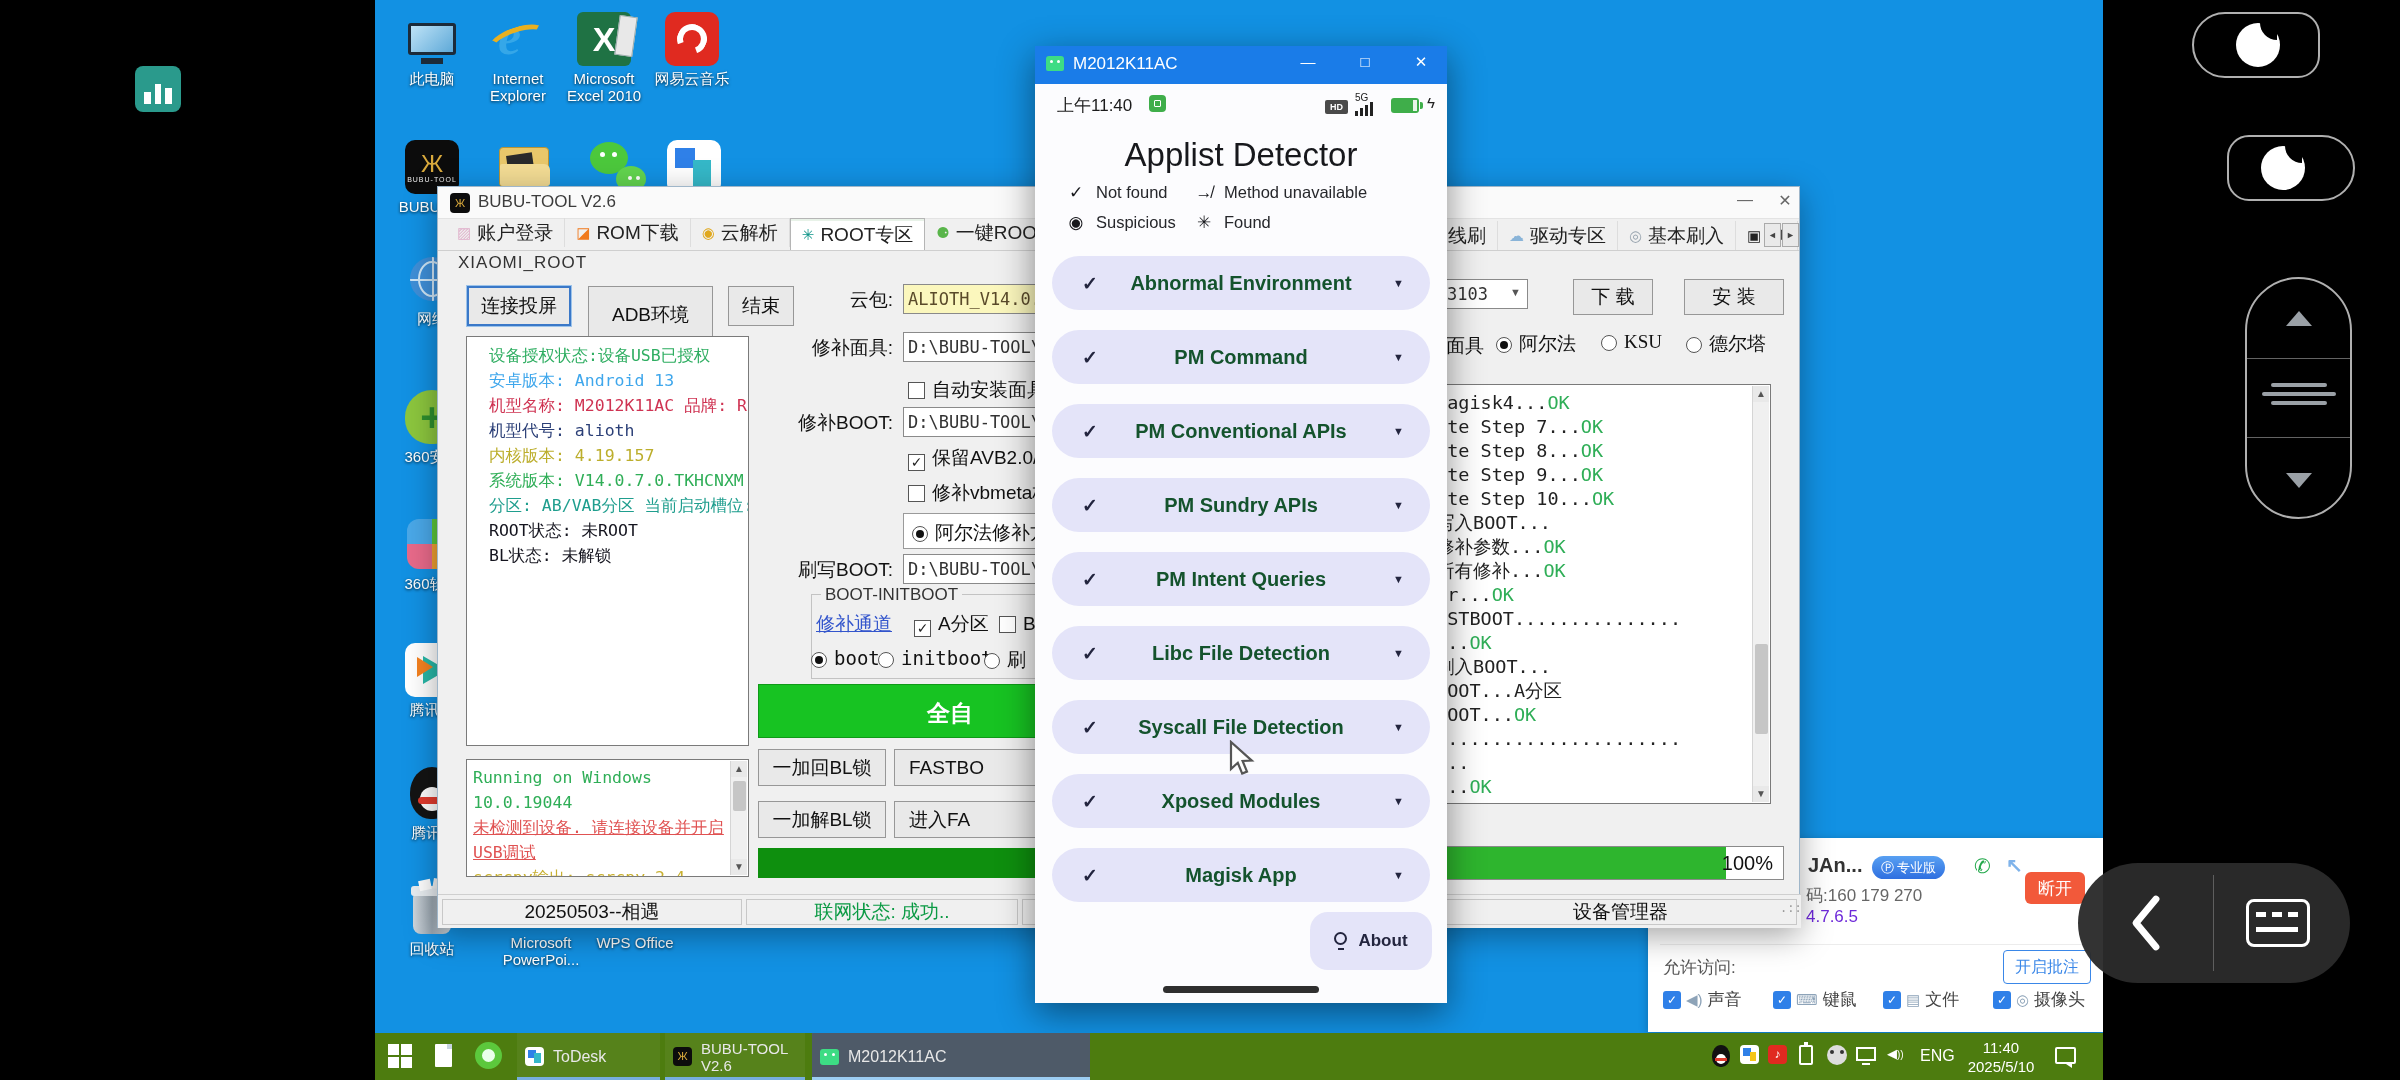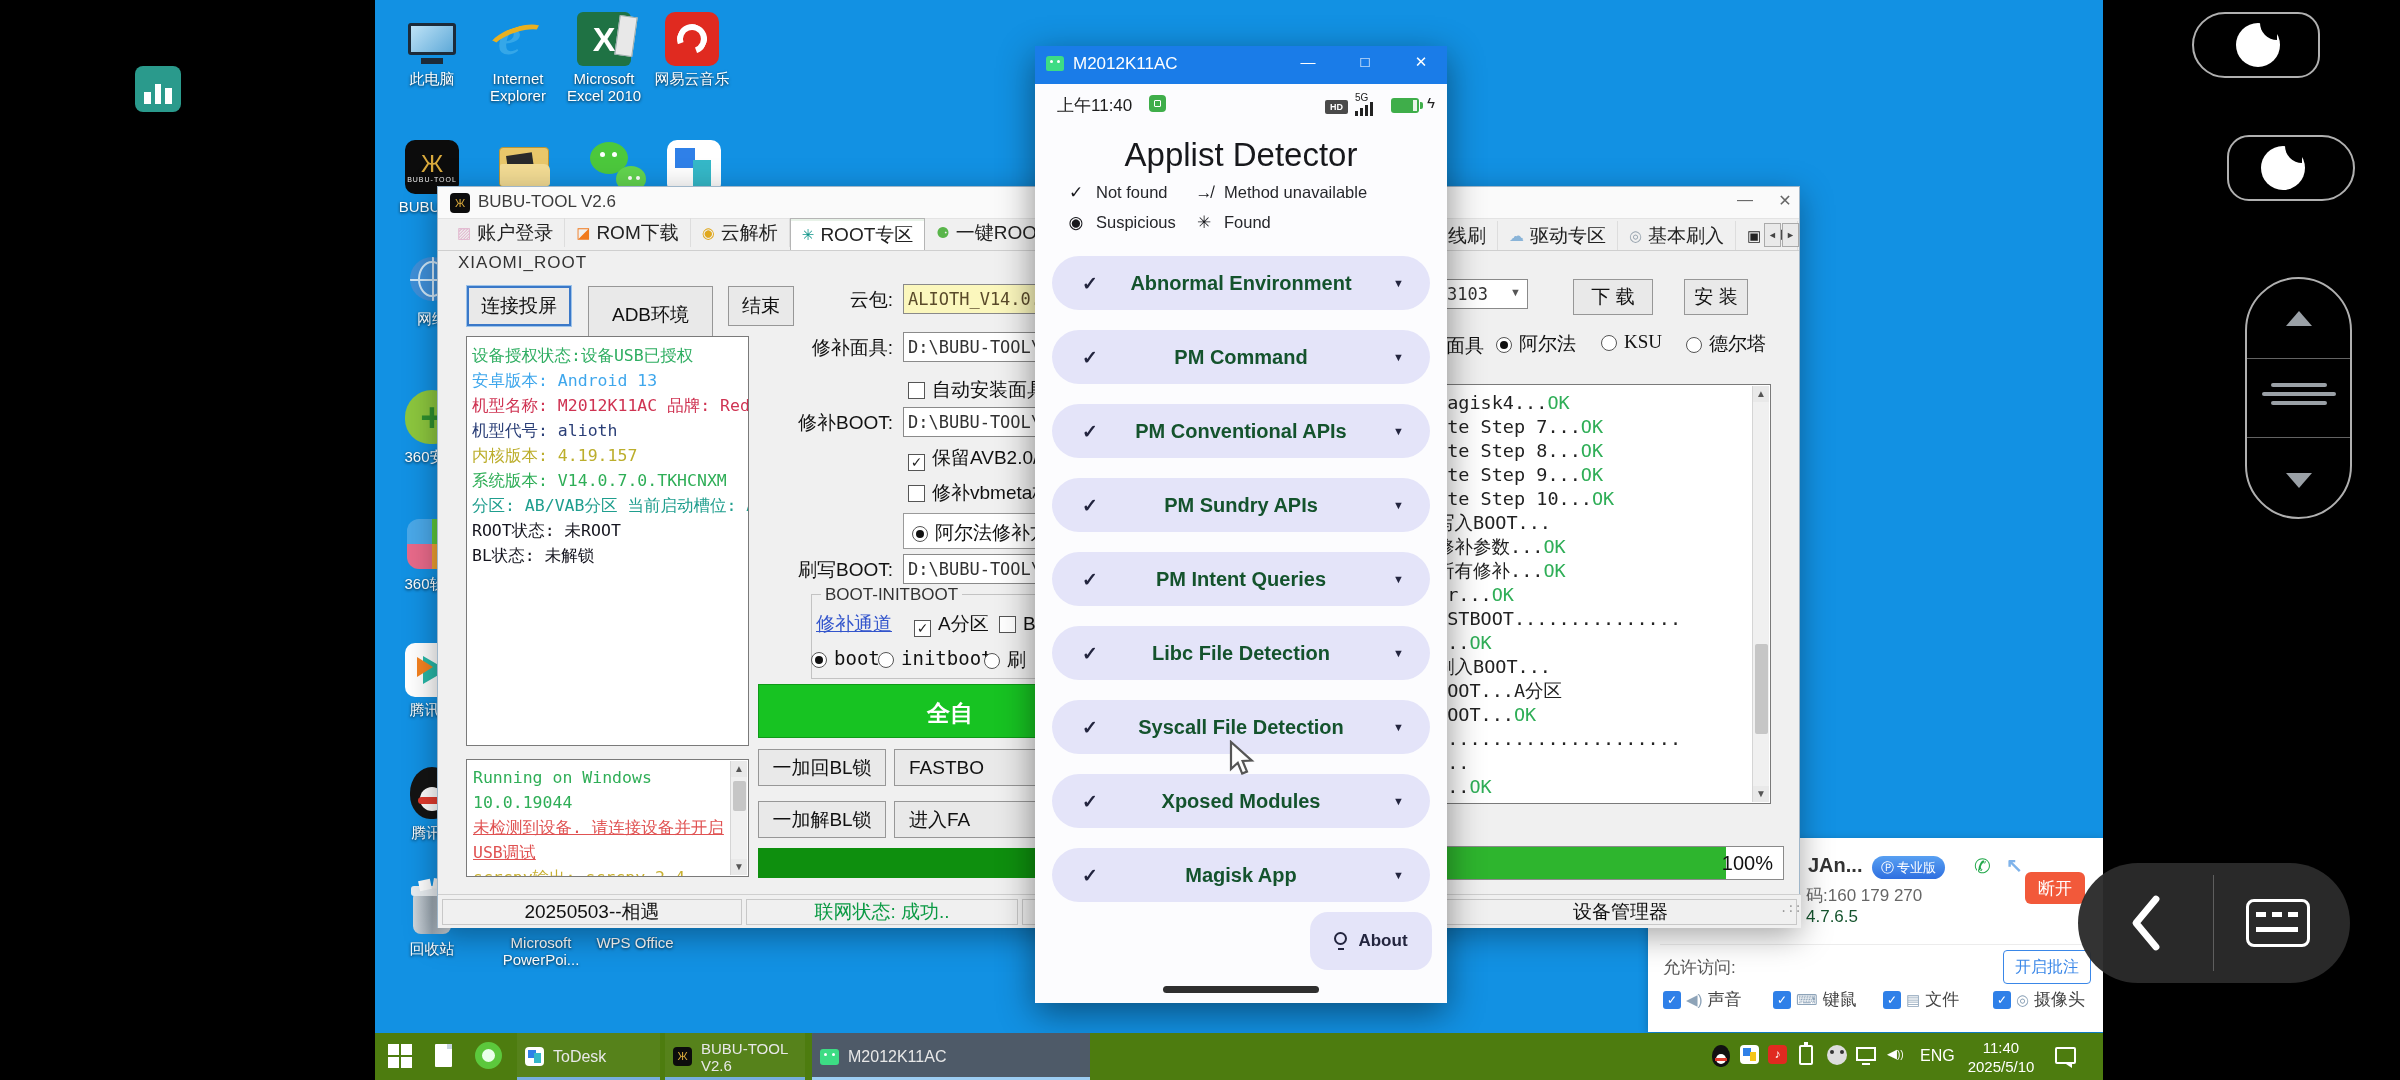--- a/index.html
+++ b/index.html
@@ -215,21 +215,21 @@
 <div class="tdp">
   <div class="abs" style="left:160px;top:16px;font-size:20px;font-weight:bold;color:#333">JAn...</div>
   <div class="abs" style="left:224px;top:18px;height:23px;padding:0 9px;border-radius:12px;background:linear-gradient(180deg,#58a0f2,#2f6fe0);color:#fff;font-size:13px;display:flex;align-items:center;gap:3px">
     <span>Ⓟ</span>
       <span>专业版</span>
   </div>
   <span class="abs" style="left:326px;top:16px;color:#22a84a;font-size:20px">✆</span>
   <span class="abs" style="left:358px;top:15px;color:#7fb3ea;font-size:20px;font-weight:bold">↖</span>
   <div class="abs" style="left:377px;top:34px;width:60px;height:32px;background:#f2593a;border-radius:6px;color:#fff;font-size:17px;display:flex;align-items:center;justify-content:center">断开</div>
   <div class="abs" style="left:158px;top:46px;font-size:17px;color:#666">码:160 179 270</div>
-  <div class="abs" style="left:158px;top:69px;font-size:17px;color:#14532d">4.7.6.5</div>
+  <div class="abs" style="left:158px;top:69px;font-size:17px;color:#6d28d9">4.7.6.5</div>
   <div class="abs" style="left:12px;top:106px;width:431px;height:1px;background:#ececec"></div>
   <div class="abs" style="left:15px;top:118px;font-size:17px;color:#555">允许访问:</div>
   <div class="abs" style="left:355px;top:112px;width:88px;height:34px;border:1px solid #3a87e8;border-radius:4px;color:#3a87e8;font-size:16px;display:flex;align-items:center;justify-content:center;background:#fff">开启批注</div>
   <div class="abs" style="left:15px;top:150px;display:flex">
 
   <div class="perm">
         <span class="pchk">✓</span>
         <span class="pic">◀)</span>
         <span>声音</span>
       </div>
@@ -311,21 +311,21 @@
     <div class="abs" style="left:1326px;bottom:3px;width:17px;height:24px;background:#e9e9e9;border:1px solid #aaa;font-size:9px;color:#444;text-align:center;line-height:22px">◄</div>
     <div class="abs" style="left:1344px;bottom:3px;width:17px;height:24px;background:#e9e9e9;border:1px solid #aaa;font-size:9px;color:#444;text-align:center;line-height:22px">►</div>
   </div>
 
   <span class="abs" style="left:20px;top:66px;font-size:17px;color:#333;letter-spacing:1px">XIAOMI_ROOT</span>
 
   <div class="win-btn" style="left:29px;top:99px;width:104px;height:40px;border:2px solid #3a78c8;box-shadow:0 0 0 1px #9cc3ea">连接投屏</div>
   <div class="win-btn" style="left:150px;top:99px;width:125px;height:57px">ADB环境</div>
   <div class="win-btn" style="left:290px;top:99px;width:66px;height:40px">结束</div>
 
-  <div class="abs" style="left:28px;top:149px;width:283px;height:410px;background:#fff;border:1px solid #7a7a7a;padding:6px 5px;font:16.5px 'DejaVu Sans Mono','Liberation Mono',monospace;line-height:25px;overflow:hidden">
+  <div class="abs" style="left:28px;top:149px;width:283px;height:410px;background:#fff;border:1px solid #7a7a7a;padding:6px 22px;font:16.5px 'DejaVu Sans Mono','Liberation Mono',monospace;line-height:25px;overflow:hidden">
 
   <div class="dev-line" style="color: rgb(47, 174, 98);">设备授权状态:设备USB已授权</div>
       <div class="dev-line" style="color: rgb(63, 167, 236);">安卓版本: Android 13</div>
       <div class="dev-line" style="color: rgb(207, 51, 82);">机型名称: M2012K11AC 品牌: Redmi</div>
       <div class="dev-line" style="color: rgb(43, 63, 119);">机型代号: alioth</div>
       <div class="dev-line" style="color: rgb(188, 174, 44);">内核版本: 4.19.157</div>
       <div class="dev-line" style="color: rgb(47, 174, 87);">系统版本: V14.0.7.0.TKHCNXM</div>
       <div class="dev-line" style="color: rgb(31, 158, 142);">分区: AB/VAB分区  当前启动槽位: A</div>
       <div class="dev-line" style="color: rgb(21, 21, 31);">ROOT状态: 未ROOT</div>
       <div class="dev-line" style="color: rgb(21, 21, 31);">BL状态: 未解锁</div>
@@ -393,21 +393,21 @@
   <div class="win-btn" style="left:456px;top:562px;width:150px;height:37px;justify-content:flex-start;padding-left:14px">FASTBO</div>
   <div class="win-btn" style="left:320px;top:614px;width:128px;height:37px">一加解BL锁</div>
   <div class="win-btn" style="left:456px;top:614px;width:150px;height:37px;justify-content:flex-start;padding-left:14px">进入FA</div>
   <div class="abs" style="left:320px;top:661px;width:500px;height:30px;background:#0e8f0e"></div>
 
   <div class="abs" style="left:950px;top:92px;width:140px;height:30px;background:#fff;border:1px solid #8a8a8a">
     <span class="abs" style="left:58px;top:4px;font:17px 'DejaVu Sans Mono',monospace;color:#333">3103</span>
     <span class="abs" style="right:6px;top:6px;font-size:11px;color:#555">▼</span>
   </div>
   <div class="win-btn" style="left:1135px;top:92px;width:80px;height:36px">下 载</div>
-  <div class="win-btn" style="left:1246px;top:92px;width:64px;height:36px">安 装</div>
+  <div class="win-btn" style="left:1246px;top:92px;width:100px;height:36px">安 装</div>
   <span class="abs" style="left:1008px;top:146px;font-size:19px;color:#111">面具</span>
   <div class="abs" style="left:1058px;top:144px;white-space:nowrap">
     <span class="rad sel"></span><span class="ctl-lbl">阿尔法</span>
   </div>
   <div class="abs" style="left:1163px;top:144px;white-space:nowrap">
     <span class="rad"></span><span class="ctl-lbl" style="font-family:Liberation Serif, serif">KSU</span>
   </div>
   <div class="abs" style="left:1248px;top:144px;white-space:nowrap">
     <span class="rad"></span><span class="ctl-lbl">德尔塔</span>
   </div>

